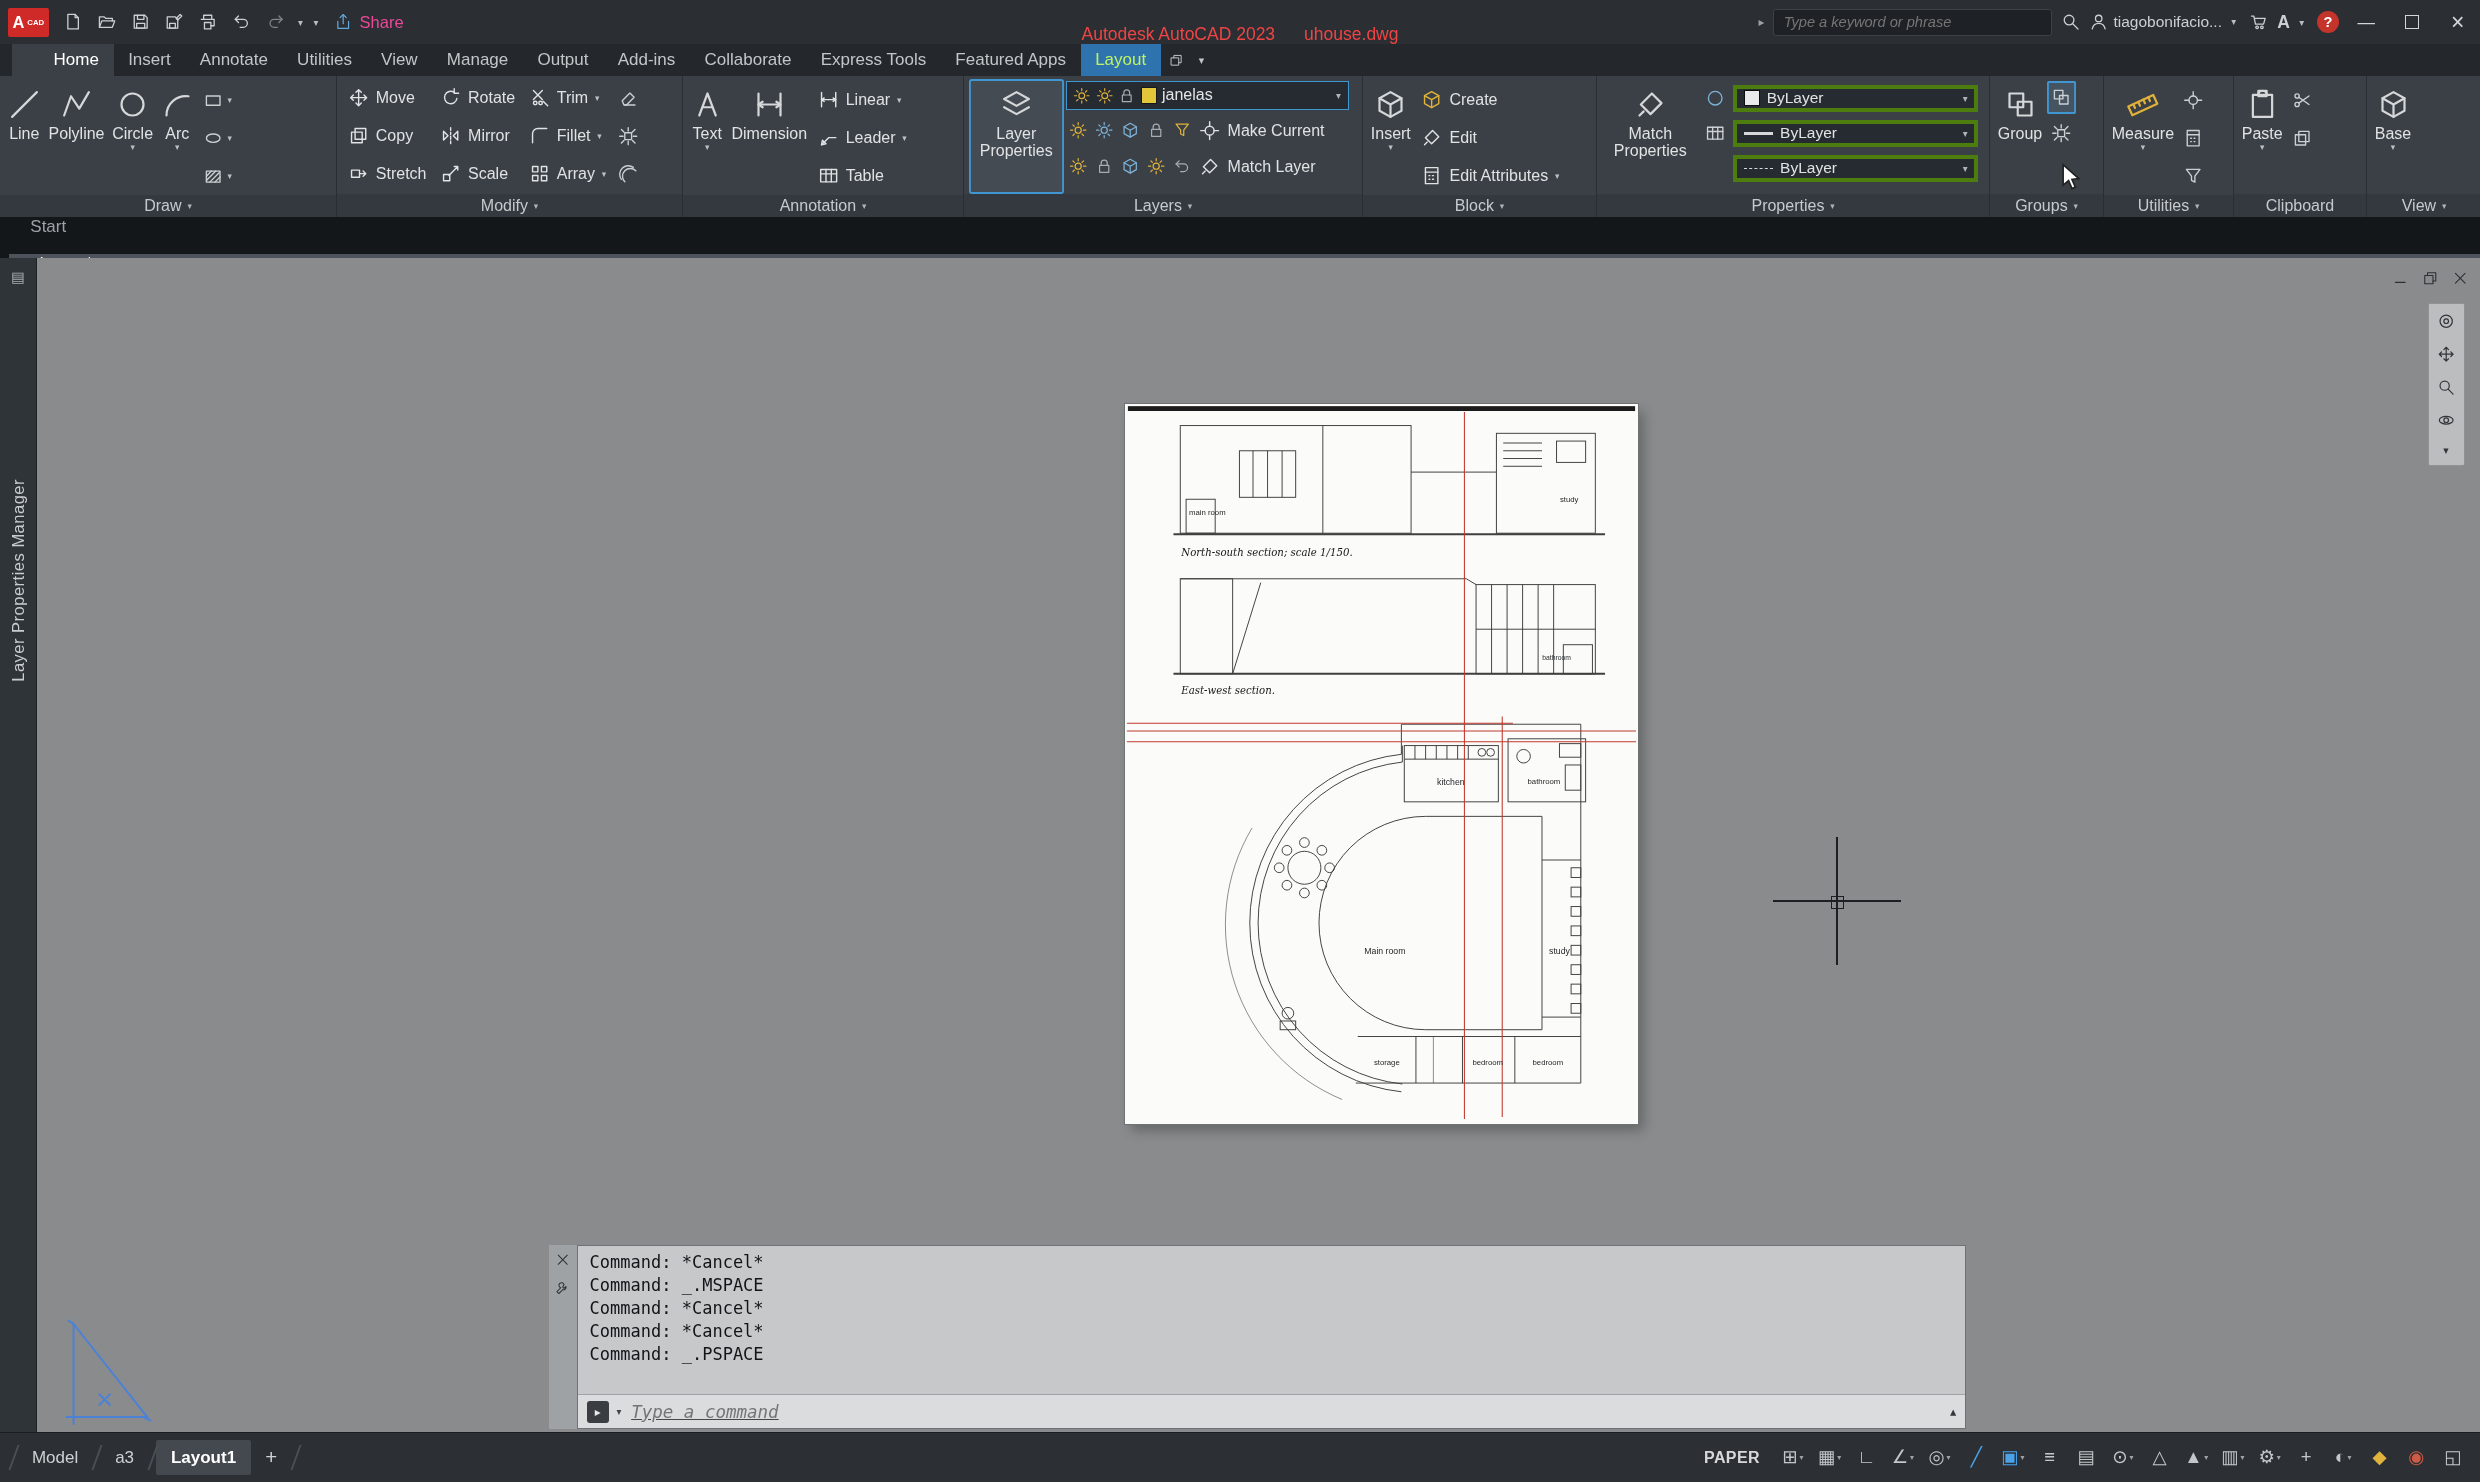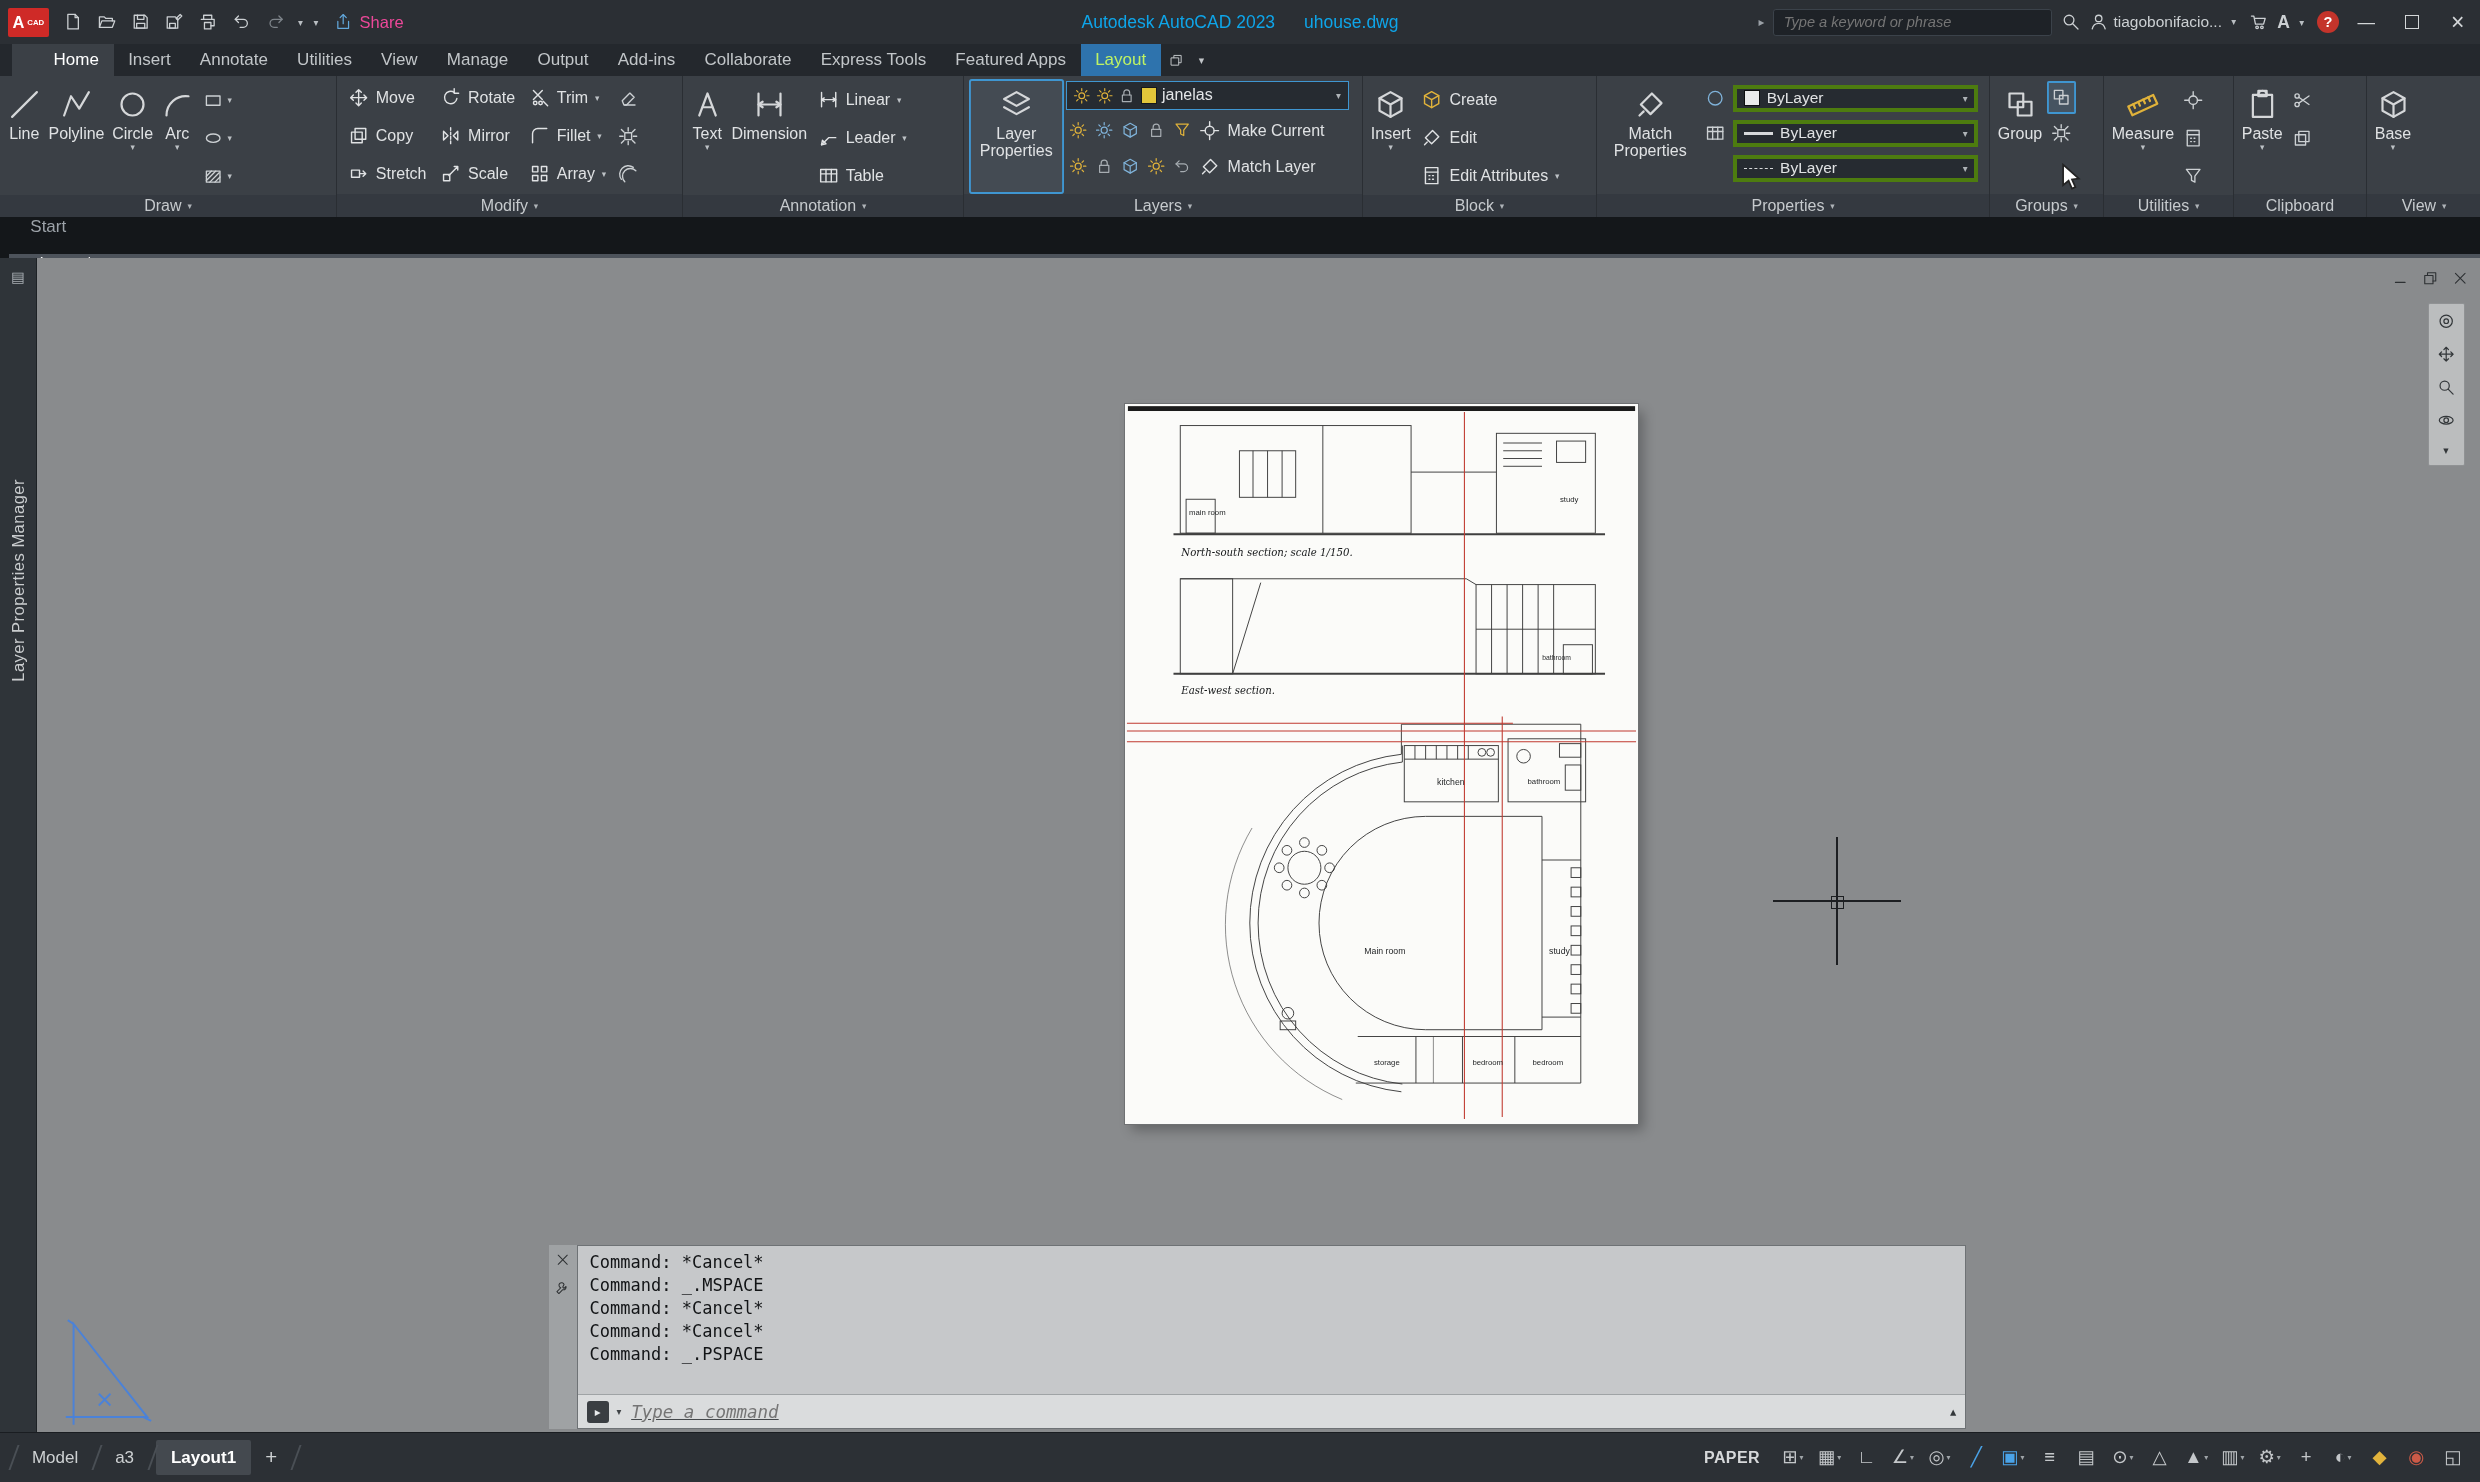--- a/index.html
+++ b/index.html
@@ -13,22 +13,22 @@
   .logo{width:41px;height:29px;background:#cf2a27;border-radius:1.9px;display:flex;align-items:center;
         justify-content:center;gap:2.9px;margin-right:5.8px;flex:none;}
   .logo .la{color:#fff;font-weight:bold;font-size:16.5px;line-height:16.5px;}
   .logo .lc{color:#fff;font-size:7.8px;font-weight:bold;}
   .qbtn{width:32px;height:31px;display:flex;align-items:center;justify-content:center;color:#ccd0d3;border-radius:2.9px;flex:none;}
   .qbtn svg{width:19.4px;height:19.4px;}
   .qbtn.dim{color:#7e848a;}
   .qcar{font-size:9.7px;color:#b9bec2;width:13.6px;text-align:center;}
   .share{display:flex;align-items:flex-end;gap:6.8px;margin-left:9.7px;color:#ec4899;font-size:16.5px;}
   .share svg{width:18.4px;height:18.4px;color:#62a8dc;}
-  .tcenter{position:absolute;left:50%;top:0;height:44px;transform:translateX(-50%);
-           display:flex;align-items:center;gap:29px;font-size:17.5px;color:#0ea5e9;white-space:nowrap;}
+  .tcenter{position:absolute;left:50%;top:12px;height:44px;transform:translateX(-50%);
+           display:flex;align-items:center;gap:29px;font-size:17.5px;color:#ef4444;white-space:nowrap;}
   .tright{position:absolute;right:0;top:0;height:44px;display:flex;align-items:center;gap:8.7px;padding-right:3.9px;}
   .tright .tri{color:#9aa0a6;font-size:11.6px;}
   #search{width:258px;height:25px;background:#1e2227;border:1px solid #3b424a;border-radius:2.9px;
           color:#8a9096;font-style:italic;font-size:14.6px;padding:0 9.7px;outline:none;font-family:"Liberation Sans",sans-serif;}
   .tico{color:#ccd0d3;display:flex;align-items:center;gap:4.9px;font-size:15.5px;}
   .tico svg{width:19.4px;height:19.4px;}
   .helpdot{width:22px;height:22px;border-radius:50%;background:#c4342b;color:#fff;display:flex;
            align-items:center;justify-content:center;font-size:14.6px;font-weight:bold;}
   .winbtn{width:37px;height:44px;display:flex;align-items:center;justify-content:center;color:#d3d6d8;font-size:17.5px;}
   .maxbox{width:12.6px;height:12.6px;border:1.6px solid #d3d6d8;}

